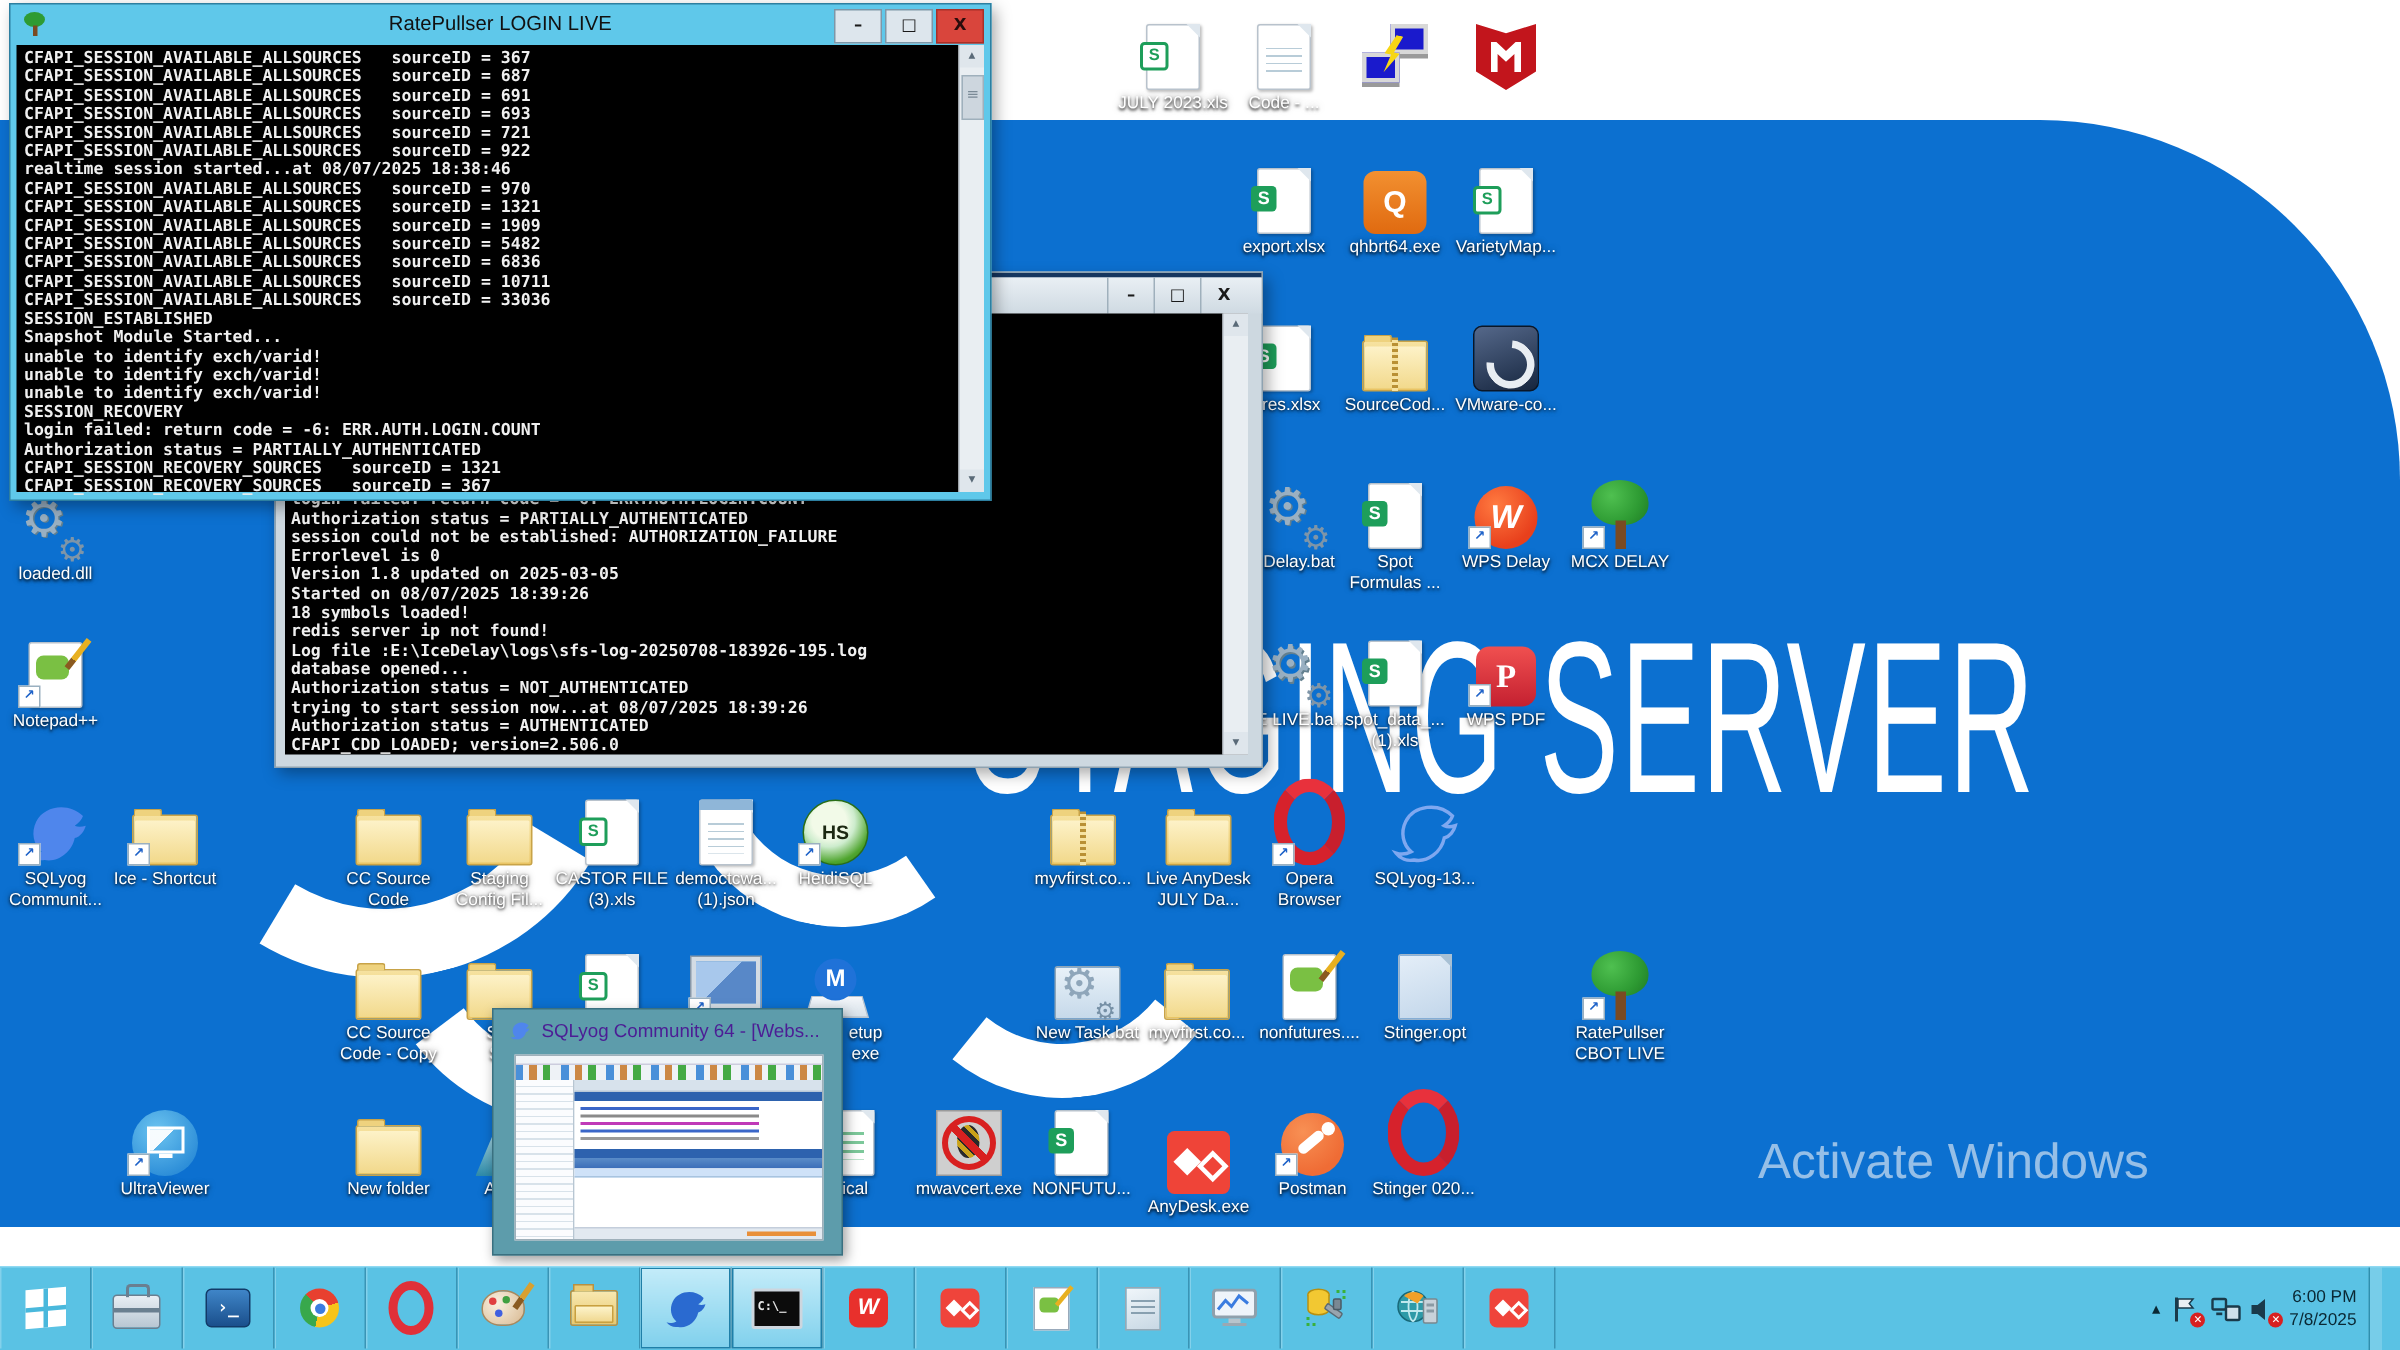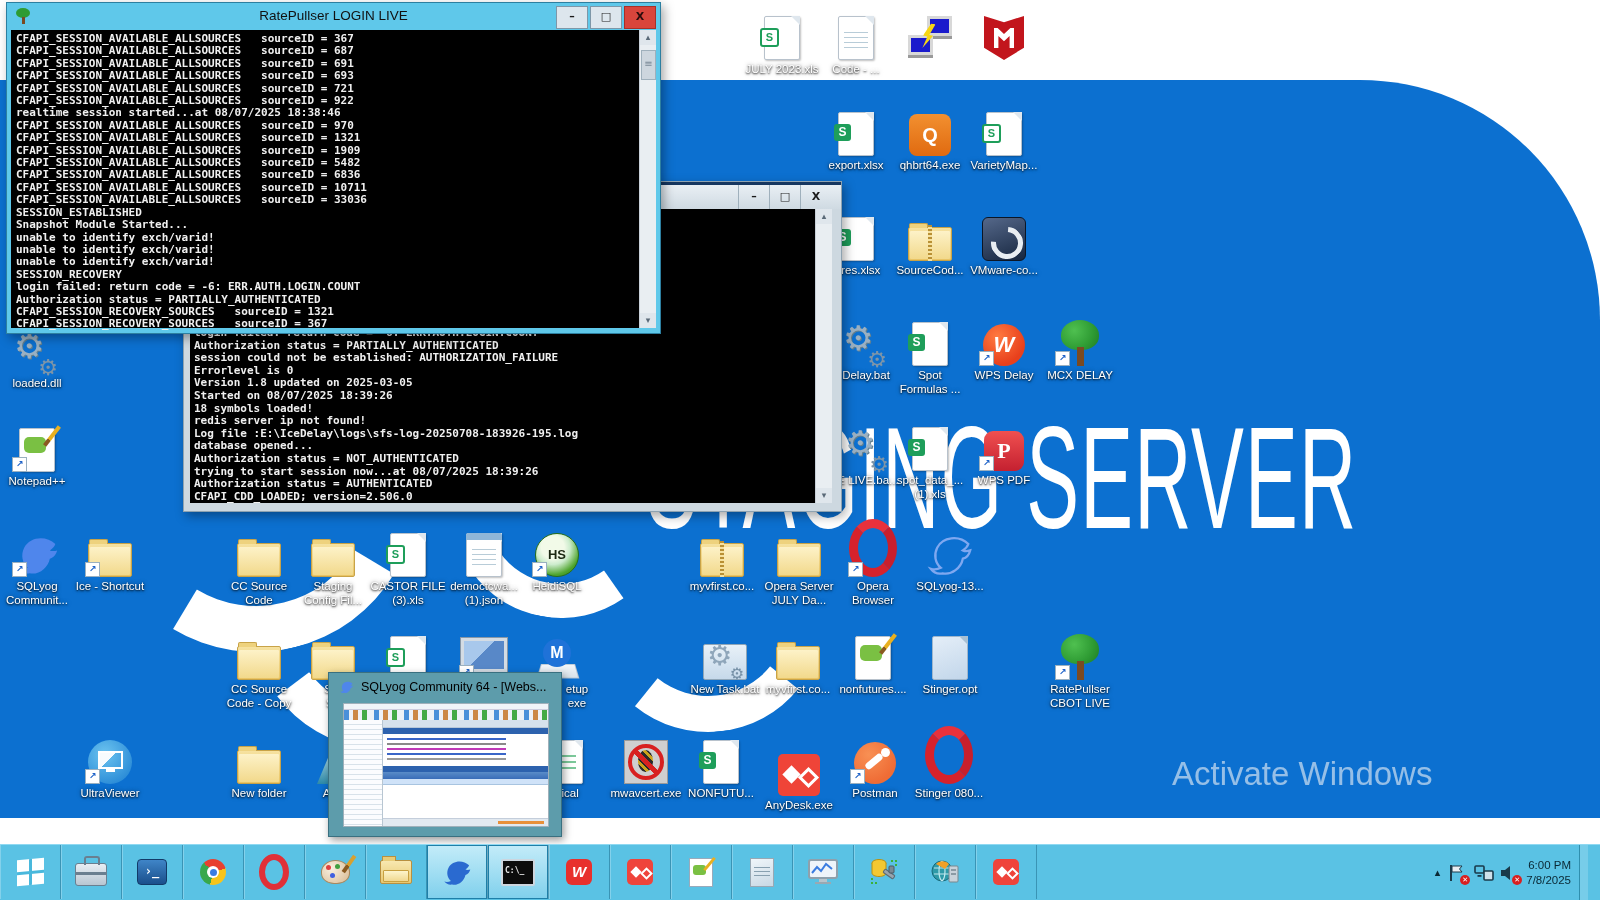--- a/index.html
+++ b/index.html
@@ -107,21 +107,21 @@
   .sb-th::before{content:"\2261";display:block;text-align:center;font:10px/26px "DejaVu Sans",sans-serif;color:#7a8a96}
   #win2{left:183px;top:181px;width:657px;height:329px;background:#cdd8e0;border:1px solid #8ea2b0;z-index:10}
   #win2 .navy{height:3px;background:#16365f}
   #win2 .tbar2{height:24px;background:linear-gradient(#e9eff4,#cfdae2);position:relative}
   #win2 .wbtns2{position:absolute;right:10px;top:0;display:flex;height:24px}
   #win2 .wbtn2{width:30px;height:24px;border-left:1px solid #9fb0bc;font:bold 11px/23px "DejaVu Sans",sans-serif;text-align:center;color:#1a1a1a;cursor:pointer}
   #win2 .cbody{left:6px;top:27px;right:9px;bottom:8px}
   #win2 .ctext{top:118px;left:4px;line-height:12.6px}
   
   #preview{position:absolute;left:328px;top:672px;width:232px;height:163px;background:#5d9cab;border:1px solid #3a7080;z-index:40;box-shadow:2px 3px 8px rgba(0,0,0,.4)}
-  #preview .pv-title{display:flex;align-items:center;gap:7px;padding:7px 10px 4px;font:12.5px "Liberation Sans",sans-serif;color:#000000;white-space:nowrap;overflow:hidden}
+  #preview .pv-title{display:flex;align-items:center;gap:7px;padding:7px 10px 4px;font:12.5px "Liberation Sans",sans-serif;color:#4c1d95;white-space:nowrap;overflow:hidden}
   .pv-shot{position:absolute;left:14px;top:30px;width:204px;height:122px;background:#dfe7ef;border:1px solid #9fb0ba;display:flex;flex-direction:column}
   .pv-m{height:5px;background:#f0f4f8;border-bottom:1px solid #ccd;flex:none}
   .pv-t{height:10px;flex:none;background:repeating-linear-gradient(90deg,#4a90d9 0 5px,#eef2f6 5px 9px,#cc8844 9px 14px,#eef2f6 14px 18px,#44aa44 18px 23px,#eef2f6 23px 30px)}
   .pv-mid{flex:1;display:flex;min-height:0}
   .pv-l{width:38px;background:repeating-linear-gradient(#fbfcfe 0 4px,#d8e2ea 4px 5px);border-right:1px solid #b8c6d2;flex:none}
   .pv-r{flex:1;display:flex;flex-direction:column;min-width:0}
   .pv-tabs{height:7px;background:#d7e2ec;border-bottom:1px solid #b8c8d8;flex:none}
   .pv-bb{height:6px;background:#2d62ae;flex:none}
   .pv-code{height:32px;background:#fff;position:relative;flex:none}
   .pv-code::before{content:"";position:absolute;left:4px;top:4px;width:72%;height:2px;background:#3a66c8;box-shadow:0 5px 0 #8a8a8a,0 10px 0 #c03ab8,0 15px 0 #3a66c8,0 20px 0 #999}
@@ -294,21 +294,21 @@
     <div class="lbl">
       <span>myvfirst.co...</span>
       <span></span>
     </div>
   </div>
 <div class="dicon" style="left:761px;top:529px">
     <div class="ig">
       <div class="i-folder"></div>
     </div>
     <div class="lbl">
-      <span>Opera Server</span>
+      <span>Live AnyDesk</span>
       <span>JULY Da...</span>
     </div>
   </div>
 <div class="dicon" style="left:835px;top:529px">
     <div class="ig">
       <div class="i-opera"></div>
       <div class="sc"></div>
     </div>
     <div class="lbl">
       <span>Opera</span>
@@ -498,21 +498,21 @@
     <div class="lbl">
       <span>Postman</span>
       <span></span>
     </div>
   </div>
 <div class="dicon" style="left:911px;top:736px">
     <div class="ig">
       <div class="i-opera"></div>
     </div>
     <div class="lbl">
-      <span>Stinger 080...</span>
+      <span>Stinger 020...</span>
       <span></span>
     </div>
   </div>
 <div class="dicon" style="left:744px;top:12px">
     <div class="ig">
       <div class="i-page">
         <div class="badge-w"></div>
       </div>
     </div>
     <div class="lbl">

